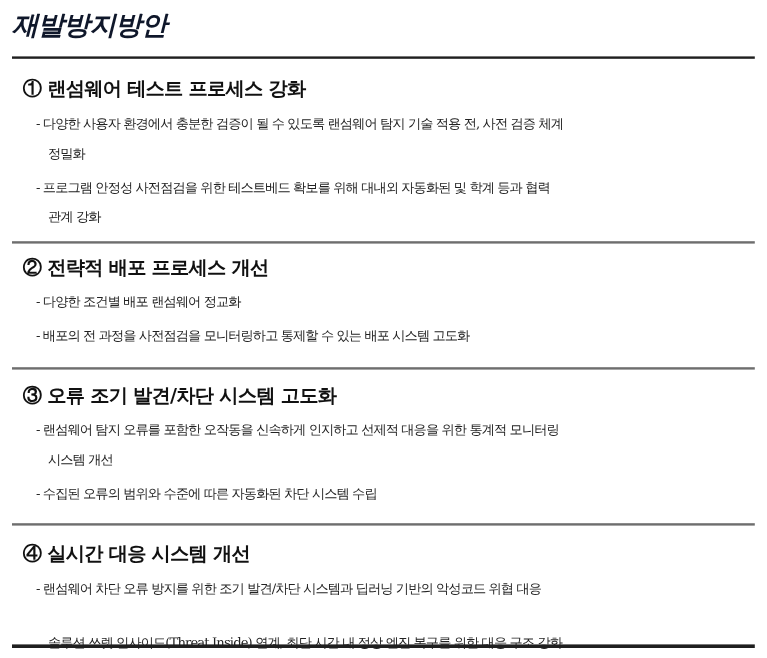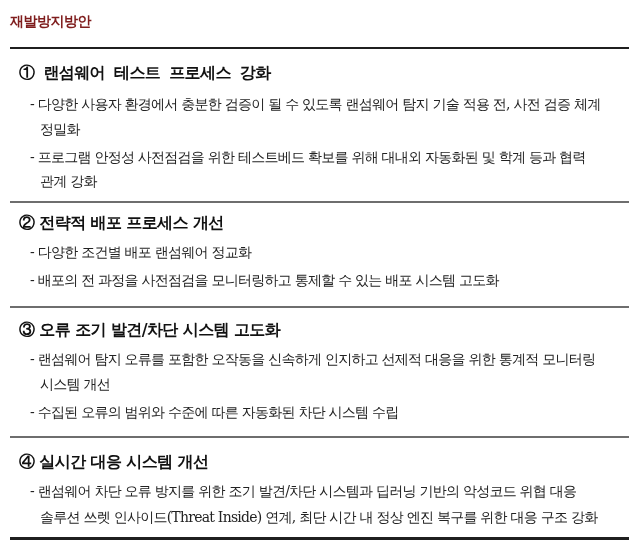--- a/index.html
+++ b/index.html
@@ -12,25 +12,26 @@
       height: 548px;
       position: relative;
       overflow: hidden;
       font-family: "DejaVu Serif", "Liberation Serif", serif;
       color: #1a1a1a;
     }
     .doc-title {
       position: absolute;
       left: 10px;
       top: 6px;
-      font-size: 14px;
+      font-size: 22px;
       font-weight: bold;
       letter-spacing: -0.5px;
       line-height: 30px;
-      color: #7f1d1d;
+      color: #0f172a;
+      font-style: italic;
     }
     .rule {
       position: absolute;
       left: 10px;
       width: 619px;
     }
     .rule.heavy {
       height: 2px;
       background: #1f1f1f;
     }
@@ -43,40 +44,40 @@
       left: 19px;
       font-size: 16px;
       font-weight: bold;
       letter-spacing: -0.6px;
       line-height: 22px;
       color: #111;
       white-space: nowrap;
     }
     .bullet-line {
       position: absolute;
-      font-size: 14px;
+      font-size: 11px;
       letter-spacing: -0.75px;
       line-height: 20px;
       color: #222;
       white-space: nowrap;
     }
     .bullet-line.first { left: 30px; }
     .bullet-line.cont { left: 40px; }
   </style>
 </head>
 <body>
 
 <div>
 
   <div class="doc-title">재발방지방안</div>
 
   <div class="rule heavy" style="top:47px;"></div>
 
   <div>
-    <div class="section-heading" style="top:63px;font-family:Liberation Mono, monospace;">① 랜섬웨어 테스트 프로세스 강화</div>
+    <div class="section-heading" style="top:63px;">① 랜섬웨어 테스트 프로세스 강화</div>
     <div class="bullet-line first" style="top:94px;">- 다양한 사용자 환경에서 충분한 검증이 될 수 있도록 랜섬웨어 탐지 기술 적용 전, 사전 검증 체계</div>
     <div class="bullet-line cont" style="top:119px;">정밀화</div>
     <div class="bullet-line first" style="top:147px;">- 프로그램 안정성 사전점검을 위한 테스트베드 확보를 위해 대내외 자동화된 및 학계 등과 협력</div>
     <div class="bullet-line cont" style="top:171px;">관계 강화</div>
   </div>
 
   <div class="rule light" style="top:201px;"></div>
 
   <div>
     <div class="section-heading" style="top:212px;">② 전략적 배포 프로세스 개선</div>
@@ -91,18 +92,18 @@
     <div class="bullet-line first" style="top:349px;">- 랜섬웨어 탐지 오류를 포함한 오작동을 신속하게 인지하고 선제적 대응을 위한 통계적 모니터링</div>
     <div class="bullet-line cont" style="top:374px;">시스템 개선</div>
     <div class="bullet-line first" style="top:402px;text-align:center;">- 수집된 오류의 범위와 수준에 따른 자동화된 차단 시스템 수립</div>
   </div>
 
   <div class="rule light" style="top:436px;"></div>
 
   <div>
     <div class="section-heading" style="top:451px;">④ 실시간 대응 시스템 개선</div>
     <div class="bullet-line first" style="top:481px;">- 랜섬웨어 차단 오류 방지를 위한 조기 발견/차단 시스템과 딥러닝 기반의 악성코드 위협 대응</div>
-    <div class="bullet-line cont" style="top:507px;text-align:right;">솔루션 쓰렛 인사이드(Threat Inside) 연계, 최단 시간 내 정상 엔진 복구를 위한 대응 구조 강화</div>
+    <div class="bullet-line cont" style="top:526px;text-align:right;">솔루션 쓰렛 인사이드(Threat Inside) 연계, 최단 시간 내 정상 엔진 복구를 위한 대응 구조 강화</div>
   </div>
 
   <div class="rule heavy" style="top:537px; height:3px;"></div>
 
 </div>
 
 </body></html>

